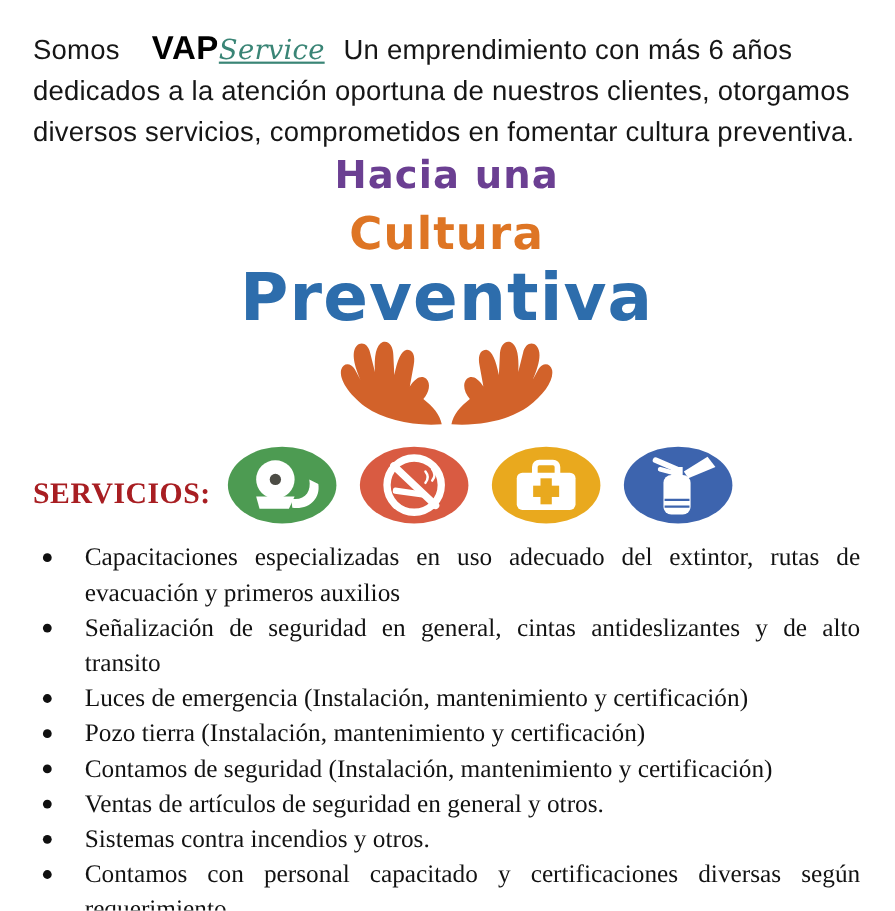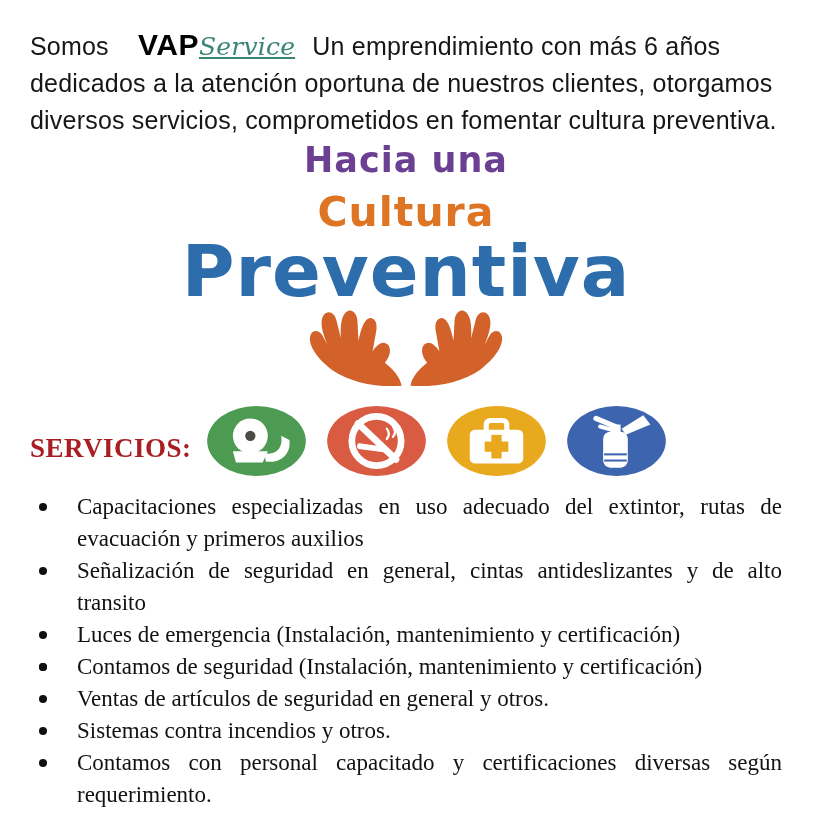--- a/index.html
+++ b/index.html
@@ -37,21 +37,21 @@
   }
   
   .logo {
     margin-top: 2px;
     text-align: center;
     font-family: "DejaVu Sans", sans-serif;
     font-weight: 700;
   }
   .logo-line1 { font-size: 35px; line-height: 38px; letter-spacing: 1px; }
   .logo-line2 { font-size: 41px; line-height: 58px; letter-spacing: 1px; margin-top: 4px; }
-  .logo-line3 { font-size: 72px; line-height: 60px; letter-spacing: 1px; margin-top: 0px; }
+  .logo-line3 { font-size: 60px; line-height: 60px; letter-spacing: 1px; margin-top: 0px; }
   .hands { margin-top: 2px; }
   
   .services-row {
     display: flex;
     align-items: center;
     margin-top: 8px;
     height: 76px;
   }
   .services-label {
     font-family: "Liberation Serif", serif;
@@ -145,20 +145,20 @@
         <polygon points="55,24 76,11 83,20 59,30" fill="#ffffff"></polygon>
       </svg>
 
     </div>
   </div>
 
   <ul class="bullets">
     <li><span class="dot"></span><span>Capacitaciones especializadas en uso adecuado del extintor, rutas de evacuación y primeros auxilios</span></li>
     <li><span class="dot"></span><span>Señalización de seguridad en general, cintas antideslizantes y de alto transito</span></li>
     <li><span class="dot"></span><span>Luces de emergencia (Instalación, mantenimiento y certificación)</span></li>
-    <li><span class="dot"></span></li>
+    <li><span class="dot"></span><span>Pozo tierra (Instalación, mantenimiento y certificación)</span></li>
     <li><span class="dot"></span><span>Contamos de seguridad (Instalación, mantenimiento y certificación)</span></li>
     <li><span class="dot"></span><span>Ventas de artículos de seguridad en general y otros.</span></li>
     <li><span class="dot"></span><span>Sistemas contra incendios y otros.</span></li>
     <li><span class="dot"></span><span>Contamos con personal capacitado y certificaciones diversas según requerimiento.</span></li>
   </ul>
 
 </div>
 
 </body></html>

